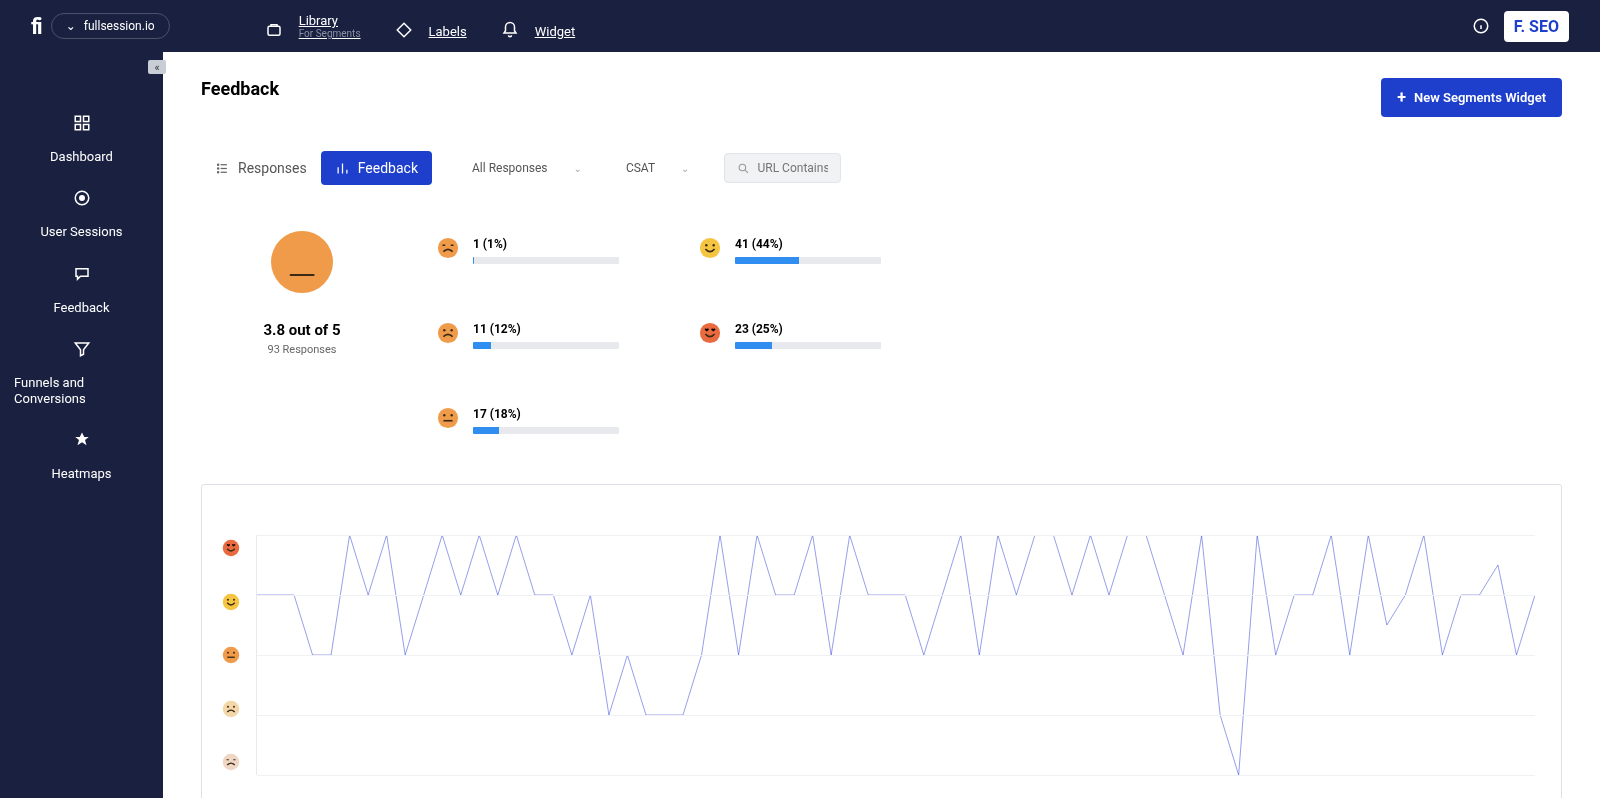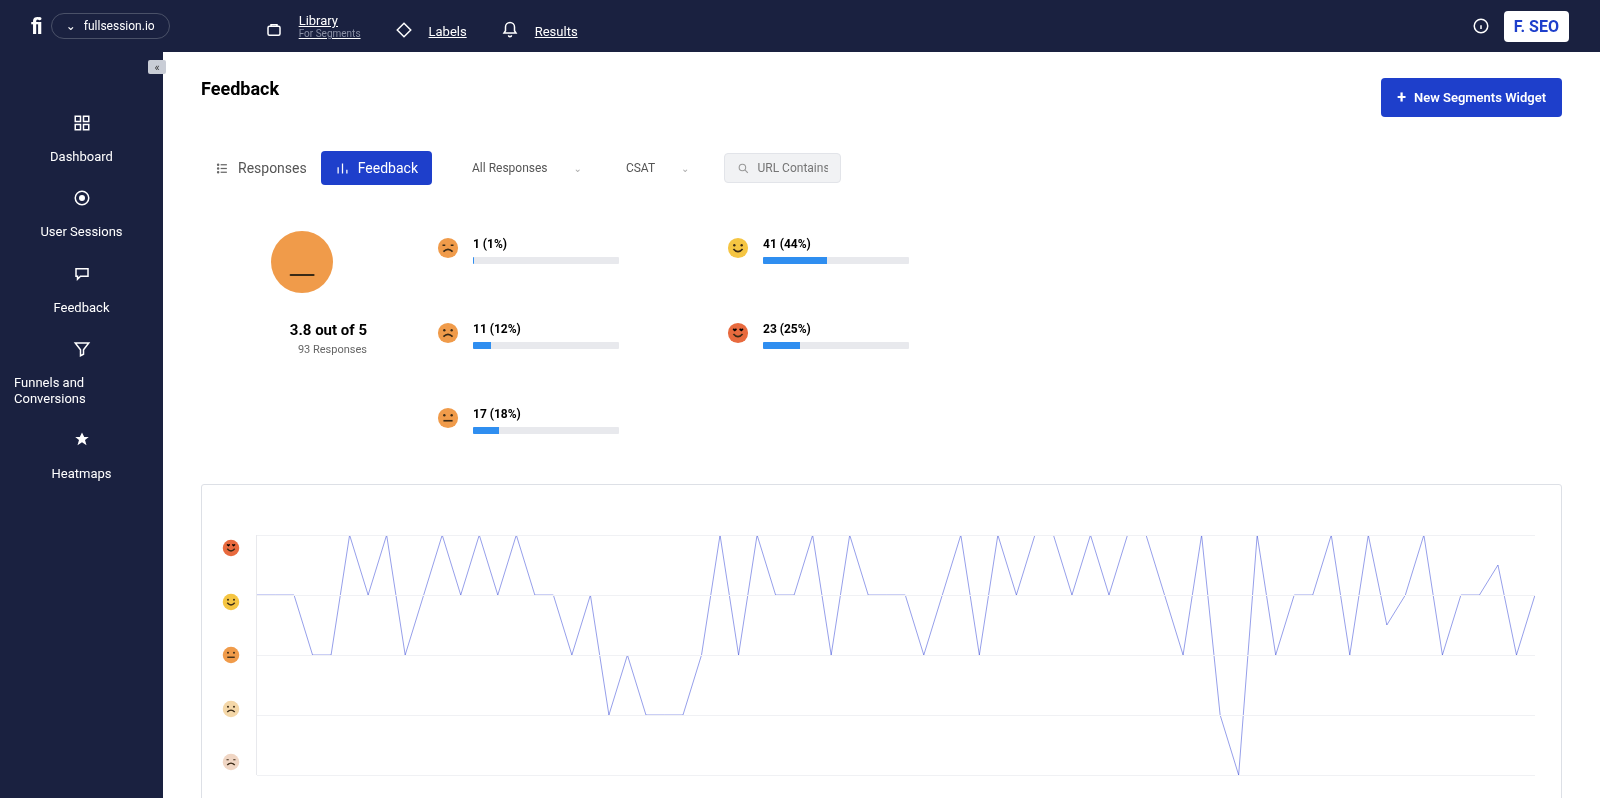--- a/index.html
+++ b/index.html
@@ -28,26 +28,26 @@
 
 .filters { display: flex; align-items: center; gap: 0; margin-bottom: 46px; }
 .tab-btn { display: flex; align-items: center; gap: 8px; padding: 9px 14px; font-size: 14px; color: #555; cursor: pointer; border-radius: 4px; }
 .tab-btn.active { background: #1e3fcb; color: #fff; }
 .sel { display: flex; align-items: center; gap: 26px; font-size: 12px; color: #555; padding: 8px 16px; cursor: pointer; margin-left: 12px; }
 .sel .chev { color: #aaa; font-size: 10px; }
 .search { background: #f1f2f4; border: 1px solid #e2e4e9; border-radius: 4px; padding: 7px 12px; display: flex; align-items: center; gap: 8px; margin-left: 18px; }
 .search input { border: none; outline: none; background: transparent; font-size: 12px; color: #888; width: 70px; }
 
 .summary { display: flex; gap: 70px; margin-bottom: 50px; padding-left: 36px; }
-.big-face-col { text-align: right; width: 130px; }
+.big-face-col { text-align: center; width: 130px; }
 .big-face { width: 62px; height: 62px; border-radius: 50%; margin: 0 auto 28px; position: relative; }
 .score { font-weight: 700; font-size: 15px; margin-bottom: 4px; }
 .resp { font-size: 11px; color: #666; }
 
-.dist-cols { display: flex; gap: 108px; flex: 1; padding-top: 6px; }
+.dist-cols { display: flex; gap: 80px; flex: 1; padding-top: 6px; }
 .dist-col { display: flex; flex-direction: column; gap: 58px; }
 .dist-row { display: flex; align-items: flex-start; gap: 14px; }
 .dist-face { width: 22px; height: 22px; border-radius: 50%; flex-shrink: 0; position: relative; }
 .dist-body { }
 .dist-lbl { font-size: 12px; font-weight: 700; margin-bottom: 6px; }
 .bar { width: 146px; height: 7px; background: #e8e9ed; border-radius: 1px; overflow: hidden; }
 .bar-fill { height: 100%; background: #2f8ef0; }
 
 .chart-box { border: 1px solid #dde0e6; border-radius: 3px; padding: 50px 26px 8px 20px; height: 388px; position: relative; }
 .chart-inner { display: flex; height: 240px; }
@@ -87,21 +87,21 @@
       <svg class="icn" viewBox="0 0 24 24" fill="none" stroke="#fff" stroke-width="2">
           <path d="M3 12l9-9 9 9-9 9z"></path>
         </svg>
       <span>Labels</span>
     </div>
     <div class="topnav-item">
       <svg class="icn" viewBox="0 0 24 24" fill="none" stroke="#fff" stroke-width="2">
           <path d="M6 8a6 6 0 1 1 12 0v5l2 3H4l2-3z"></path>
           <path d="M10 19a2 2 0 0 0 4 0"></path>
         </svg>
-      <span>Results</span>
+      <span>Widget</span>
     </div>
   </div>
   <div class="top-right">
     <svg class="icn" viewBox="0 0 24 24" fill="none" stroke="#fff" stroke-width="2">
         <circle cx="12" cy="12" r="9"></circle>
         <path d="M12 8h.01M12 11v5"></path>
       </svg>
     <div class="user-badge">F. SEO</div>
   </div>
 </div>

